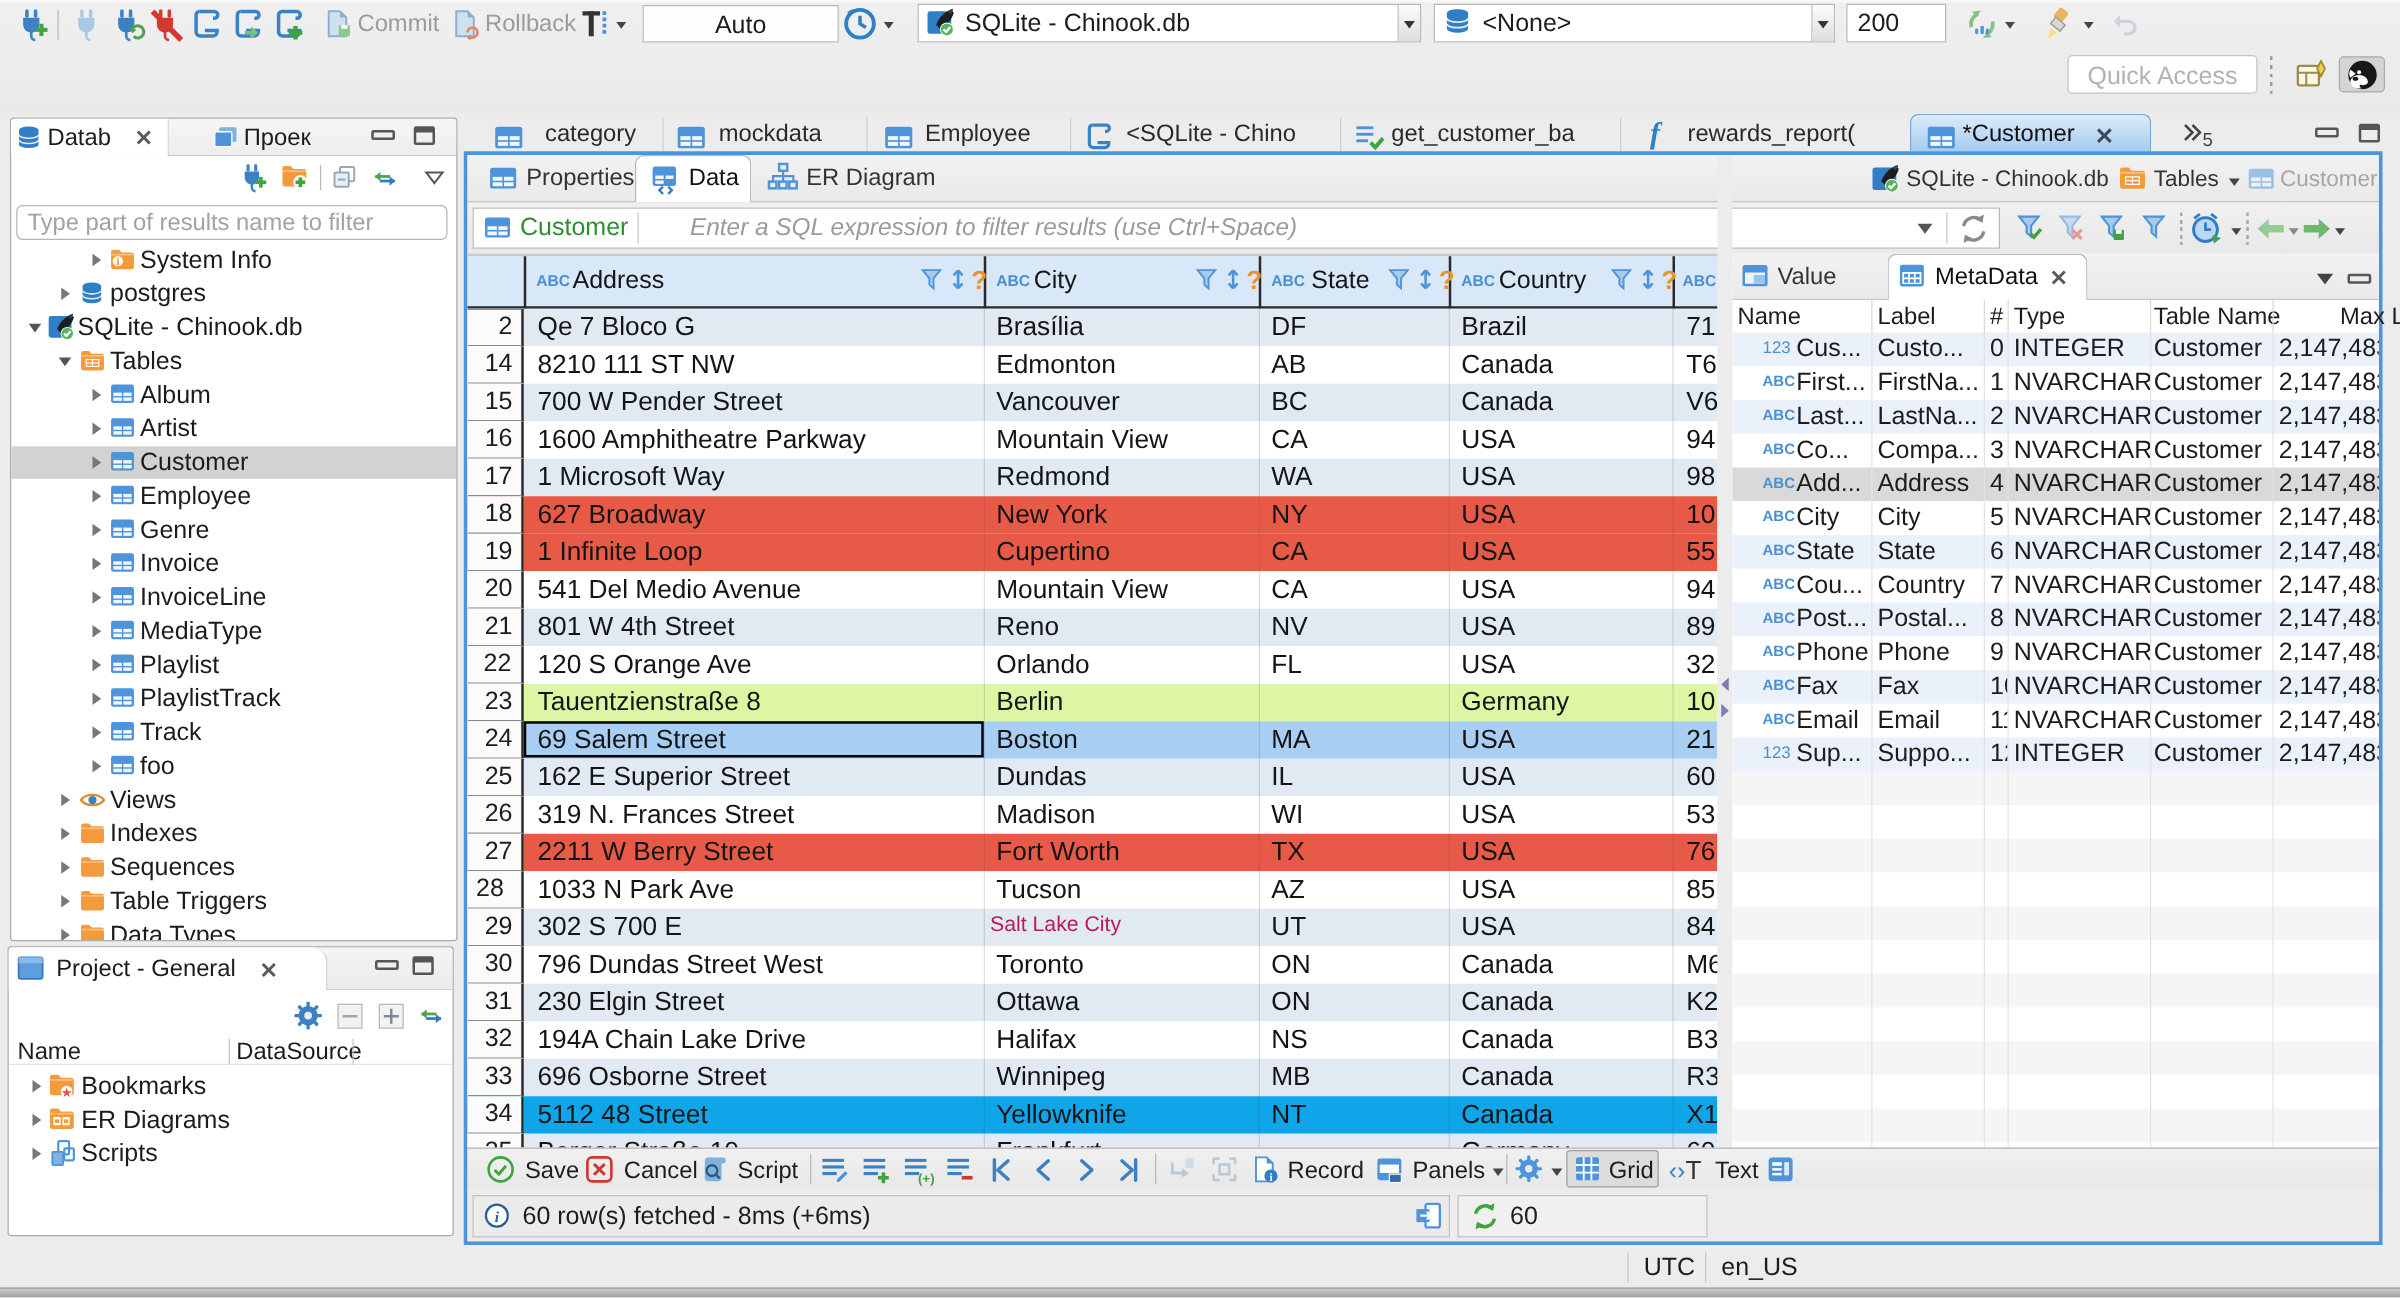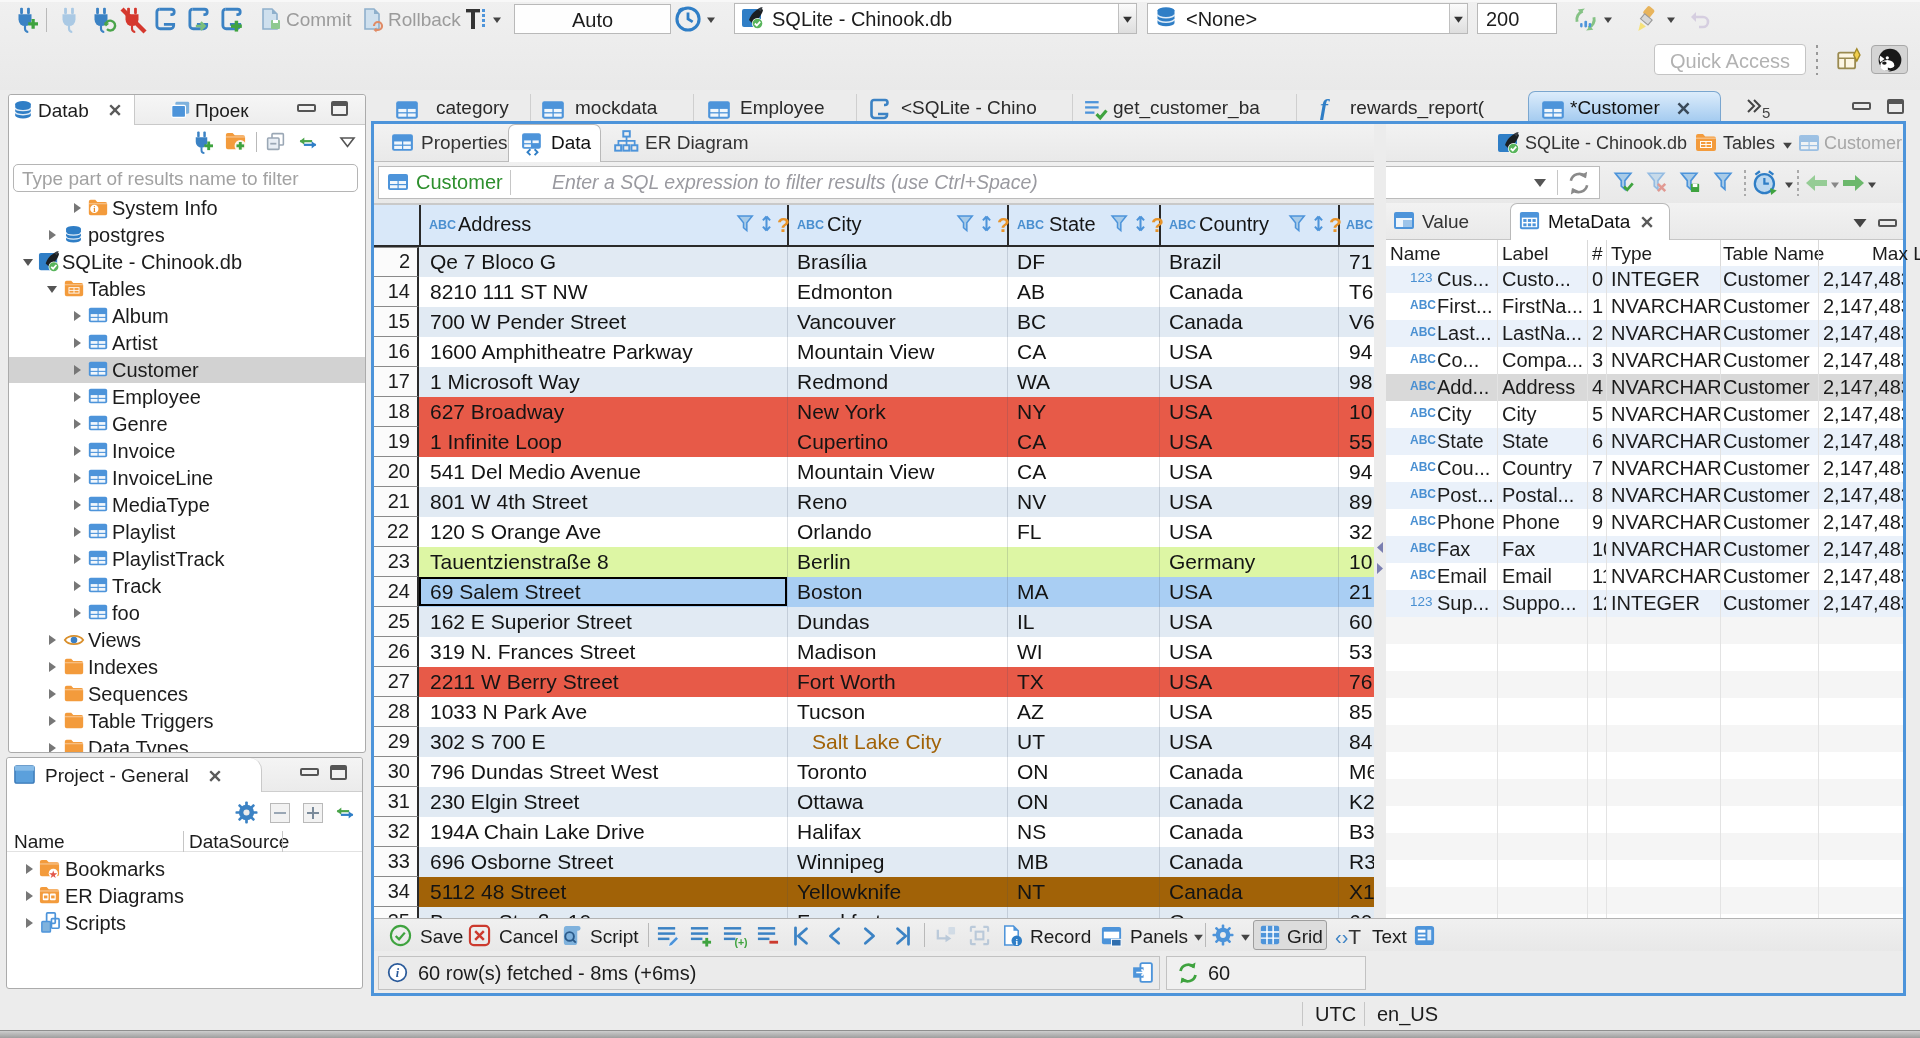--- a/index.html
+++ b/index.html
@@ -1016,40 +1016,40 @@
 <div class="ab" style="left:785px;top:0;width:1px;height:30px;background:rgba(60,80,100,0.18)"></div>
 <div class="ab" style="left:964px;top:0;width:1px;height:30px;background:rgba(60,80,100,0.18)"></div>
 <div class="txt" style="left:56px;top:3px;font-size:21px;color:#141414">2211 W Berry Street</div>
 <div class="txt" style="left:423px;top:3px;font-size:21px;color:#141414">Fort Worth</div>
 <div class="txt" style="left:643px;top:3px;font-size:21px;color:#141414">TX</div>
 <div class="txt" style="left:795px;top:3px;font-size:21px;color:#141414">USA</div>
 <div class="txt" style="left:975px;top:3px;font-size:21px;color:#141414">76</div>
 </div>
 <div class="ab" style="left:0;top:450px;width:1000px;height:30px;background:#ffffff">
 <div class="ab" style="left:0;top:0;width:45px;height:30px;background:#fbfbfb;border-right:2px solid #2a2a2a;border-bottom:1px solid #8a8a8a;"></div>
-<div class="txt" style="left:0;top:3px;width:36px;text-align:right;font-size:20px;color:#1c1c1c">28</div>
+<div class="txt" style="left:0;top:3px;width:36px;text-align:center;font-size:20px;color:#1c1c1c">28</div>
 <div class="ab" style="left:413px;top:0;width:1px;height:30px;background:rgba(60,80,100,0.18)"></div>
 <div class="ab" style="left:633px;top:0;width:1px;height:30px;background:rgba(60,80,100,0.18)"></div>
 <div class="ab" style="left:785px;top:0;width:1px;height:30px;background:rgba(60,80,100,0.18)"></div>
 <div class="ab" style="left:964px;top:0;width:1px;height:30px;background:rgba(60,80,100,0.18)"></div>
 <div class="txt" style="left:56px;top:3px;font-size:21px;color:#141414">1033 N Park Ave</div>
 <div class="txt" style="left:423px;top:3px;font-size:21px;color:#141414">Tucson</div>
 <div class="txt" style="left:643px;top:3px;font-size:21px;color:#141414">AZ</div>
 <div class="txt" style="left:795px;top:3px;font-size:21px;color:#141414">USA</div>
 <div class="txt" style="left:975px;top:3px;font-size:21px;color:#141414">85</div>
 </div>
 <div class="ab" style="left:0;top:480px;width:1000px;height:30px;background:#e1eaf3">
 <div class="ab" style="left:0;top:0;width:45px;height:30px;background:#fbfbfb;border-right:2px solid #2a2a2a;border-bottom:1px solid #8a8a8a;"></div>
 <div class="txt" style="left:0;top:3px;width:36px;text-align:right;font-size:20px;color:#1c1c1c">29</div>
 <div class="ab" style="left:413px;top:0;width:1px;height:30px;background:rgba(60,80,100,0.18)"></div>
 <div class="ab" style="left:633px;top:0;width:1px;height:30px;background:rgba(60,80,100,0.18)"></div>
 <div class="ab" style="left:785px;top:0;width:1px;height:30px;background:rgba(60,80,100,0.18)"></div>
 <div class="ab" style="left:964px;top:0;width:1px;height:30px;background:rgba(60,80,100,0.18)"></div>
 <div class="txt" style="left:56px;top:3px;font-size:21px;color:#141414">302 S 700 E</div>
-<div class="txt" style="left:438px;top:3px;font-size:21px;color:#a16207">Salt Lake City</div>
+<div class="txt" style="left:418px;top:3px;font-size:17px;color:#be185d">Salt Lake City</div>
 <div class="txt" style="left:643px;top:3px;font-size:21px;color:#141414">UT</div>
 <div class="txt" style="left:795px;top:3px;font-size:21px;color:#141414">USA</div>
 <div class="txt" style="left:975px;top:3px;font-size:21px;color:#141414">84</div>
 </div>
 <div class="ab" style="left:0;top:510px;width:1000px;height:30px;background:#ffffff">
 <div class="ab" style="left:0;top:0;width:45px;height:30px;background:#fbfbfb;border-right:2px solid #2a2a2a;border-bottom:1px solid #8a8a8a;"></div>
 <div class="txt" style="left:0;top:3px;width:36px;text-align:right;font-size:20px;color:#1c1c1c">30</div>
 <div class="ab" style="left:413px;top:0;width:1px;height:30px;background:rgba(60,80,100,0.18)"></div>
 <div class="ab" style="left:633px;top:0;width:1px;height:30px;background:rgba(60,80,100,0.18)"></div>
 <div class="ab" style="left:785px;top:0;width:1px;height:30px;background:rgba(60,80,100,0.18)"></div>
@@ -1092,21 +1092,21 @@
 <div class="ab" style="left:413px;top:0;width:1px;height:30px;background:rgba(60,80,100,0.18)"></div>
 <div class="ab" style="left:633px;top:0;width:1px;height:30px;background:rgba(60,80,100,0.18)"></div>
 <div class="ab" style="left:785px;top:0;width:1px;height:30px;background:rgba(60,80,100,0.18)"></div>
 <div class="ab" style="left:964px;top:0;width:1px;height:30px;background:rgba(60,80,100,0.18)"></div>
 <div class="txt" style="left:56px;top:3px;font-size:21px;color:#141414">696 Osborne Street</div>
 <div class="txt" style="left:423px;top:3px;font-size:21px;color:#141414">Winnipeg</div>
 <div class="txt" style="left:643px;top:3px;font-size:21px;color:#141414">MB</div>
 <div class="txt" style="left:795px;top:3px;font-size:21px;color:#141414">Canada</div>
 <div class="txt" style="left:975px;top:3px;font-size:21px;color:#141414">R3</div>
 </div>
-<div class="ab" style="left:0;top:630px;width:1000px;height:30px;background:#a16207">
+<div class="ab" style="left:0;top:630px;width:1000px;height:30px;background:#0ea5e9">
 <div class="ab" style="left:0;top:0;width:45px;height:30px;background:#fbfbfb;border-right:2px solid #2a2a2a;border-bottom:1px solid #8a8a8a;"></div>
 <div class="txt" style="left:0;top:3px;width:36px;text-align:right;font-size:20px;color:#1c1c1c">34</div>
 <div class="ab" style="left:413px;top:0;width:1px;height:30px;background:rgba(60,80,100,0.18)"></div>
 <div class="ab" style="left:633px;top:0;width:1px;height:30px;background:rgba(60,80,100,0.18)"></div>
 <div class="ab" style="left:785px;top:0;width:1px;height:30px;background:rgba(60,80,100,0.18)"></div>
 <div class="ab" style="left:964px;top:0;width:1px;height:30px;background:rgba(60,80,100,0.18)"></div>
 <div class="txt" style="left:56px;top:3px;font-size:21px;color:#141414">5112 48 Street</div>
 <div class="txt" style="left:423px;top:3px;font-size:21px;color:#141414">Yellowknife</div>
 <div class="txt" style="left:643px;top:3px;font-size:21px;color:#141414">NT</div>
 <div class="txt" style="left:795px;top:3px;font-size:21px;color:#141414">Canada</div>

